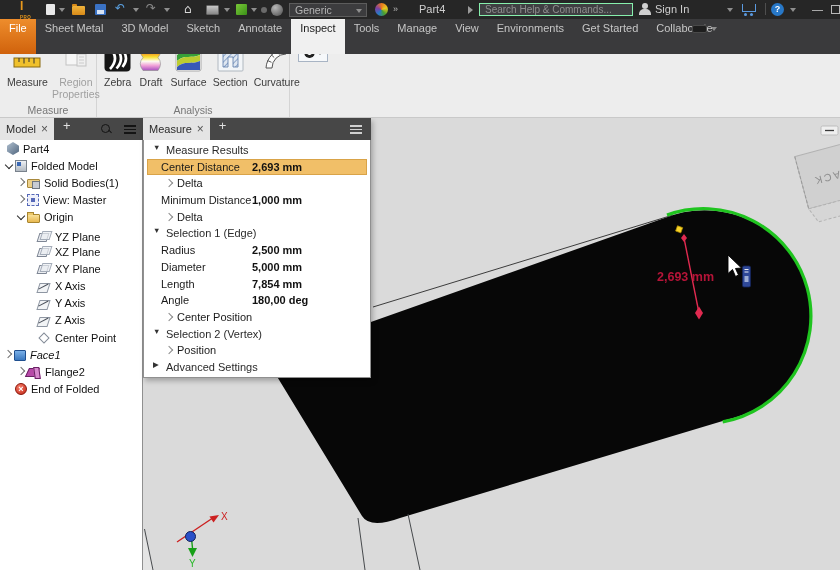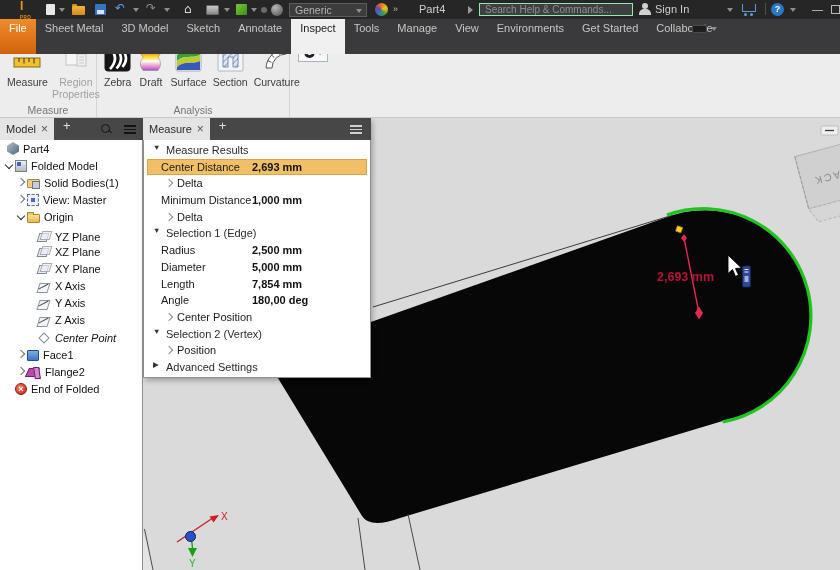--- a/index.html
+++ b/index.html
@@ -384,26 +384,26 @@
         <div class="trow" style="padding-left: 37px;">
 
           <span class="tico i-axis"></span>
           <span>Y Axis</span>
         </div>
         <div class="trow" style="padding-left: 37px;">
 
           <span class="tico i-axis"></span>
           <span>Z Axis</span>
         </div>
-        <div class="trow" style="padding-left: 37px; font-style: italic;">
+        <div class="trow" style="padding-left: 37px;">
 
           <span class="tico i-cpoint"></span>
           <span>Center Point</span>
         </div>
-        <div class="trow" style="padding-left: 15px;">
+        <div class="trow" style="padding-left: 2px; font-style: italic;">
           <span class="exp e-closed"></span>
           <span class="tico i-face"></span>
           <span>Face1</span>
         </div>
         <div class="trow" style="padding-left: 15px;">
           <span class="exp e-closed"></span>
           <span class="tico i-flange"></span>
           <span>Flange2</span>
         </div>
         <div class="trow" style="padding-left: 15px;">

